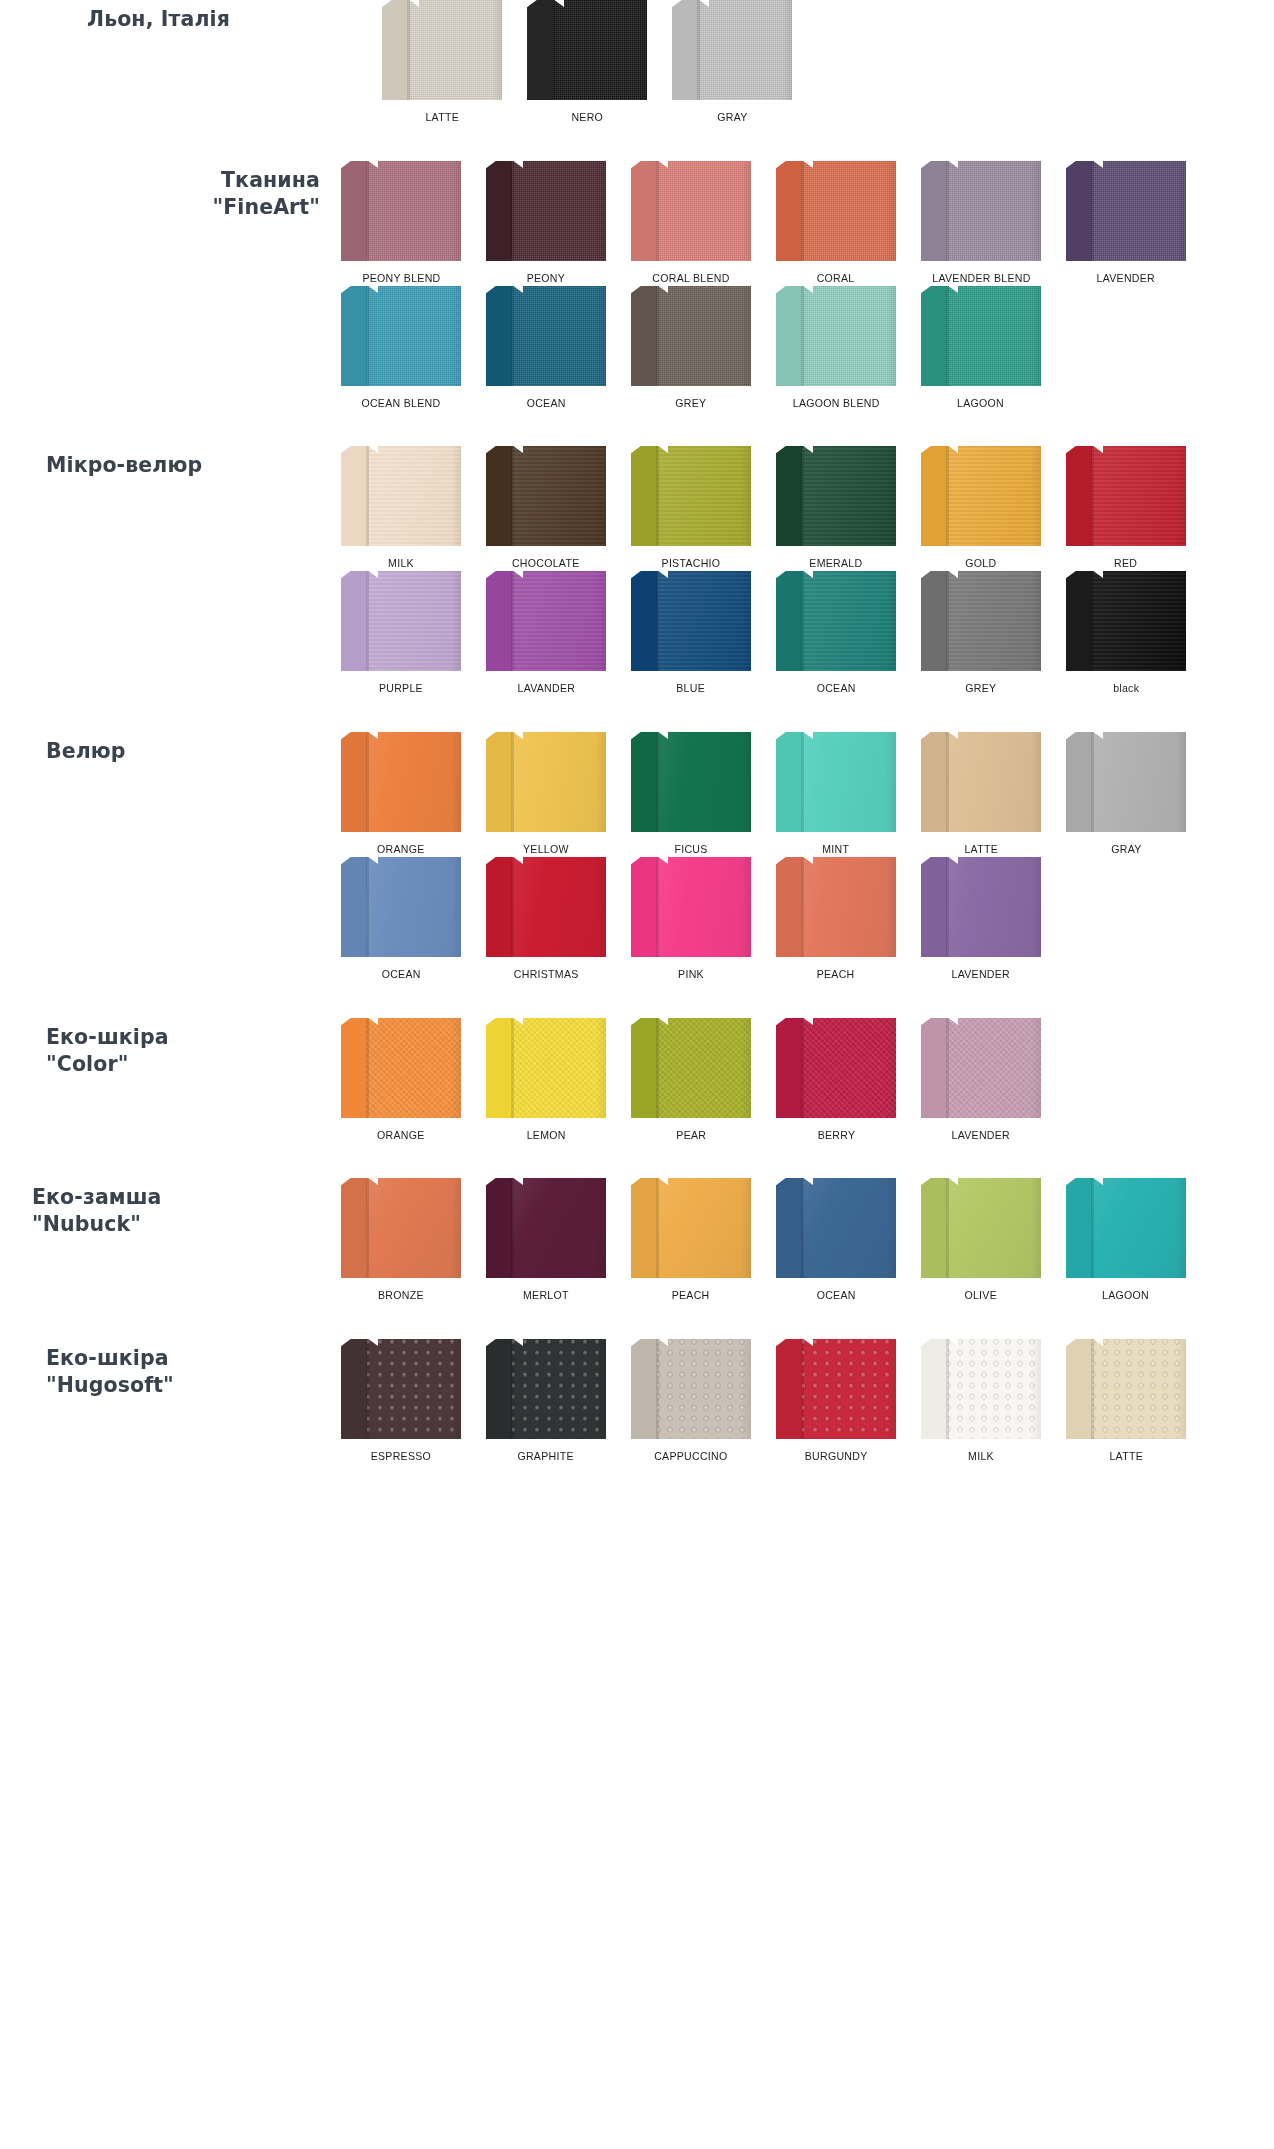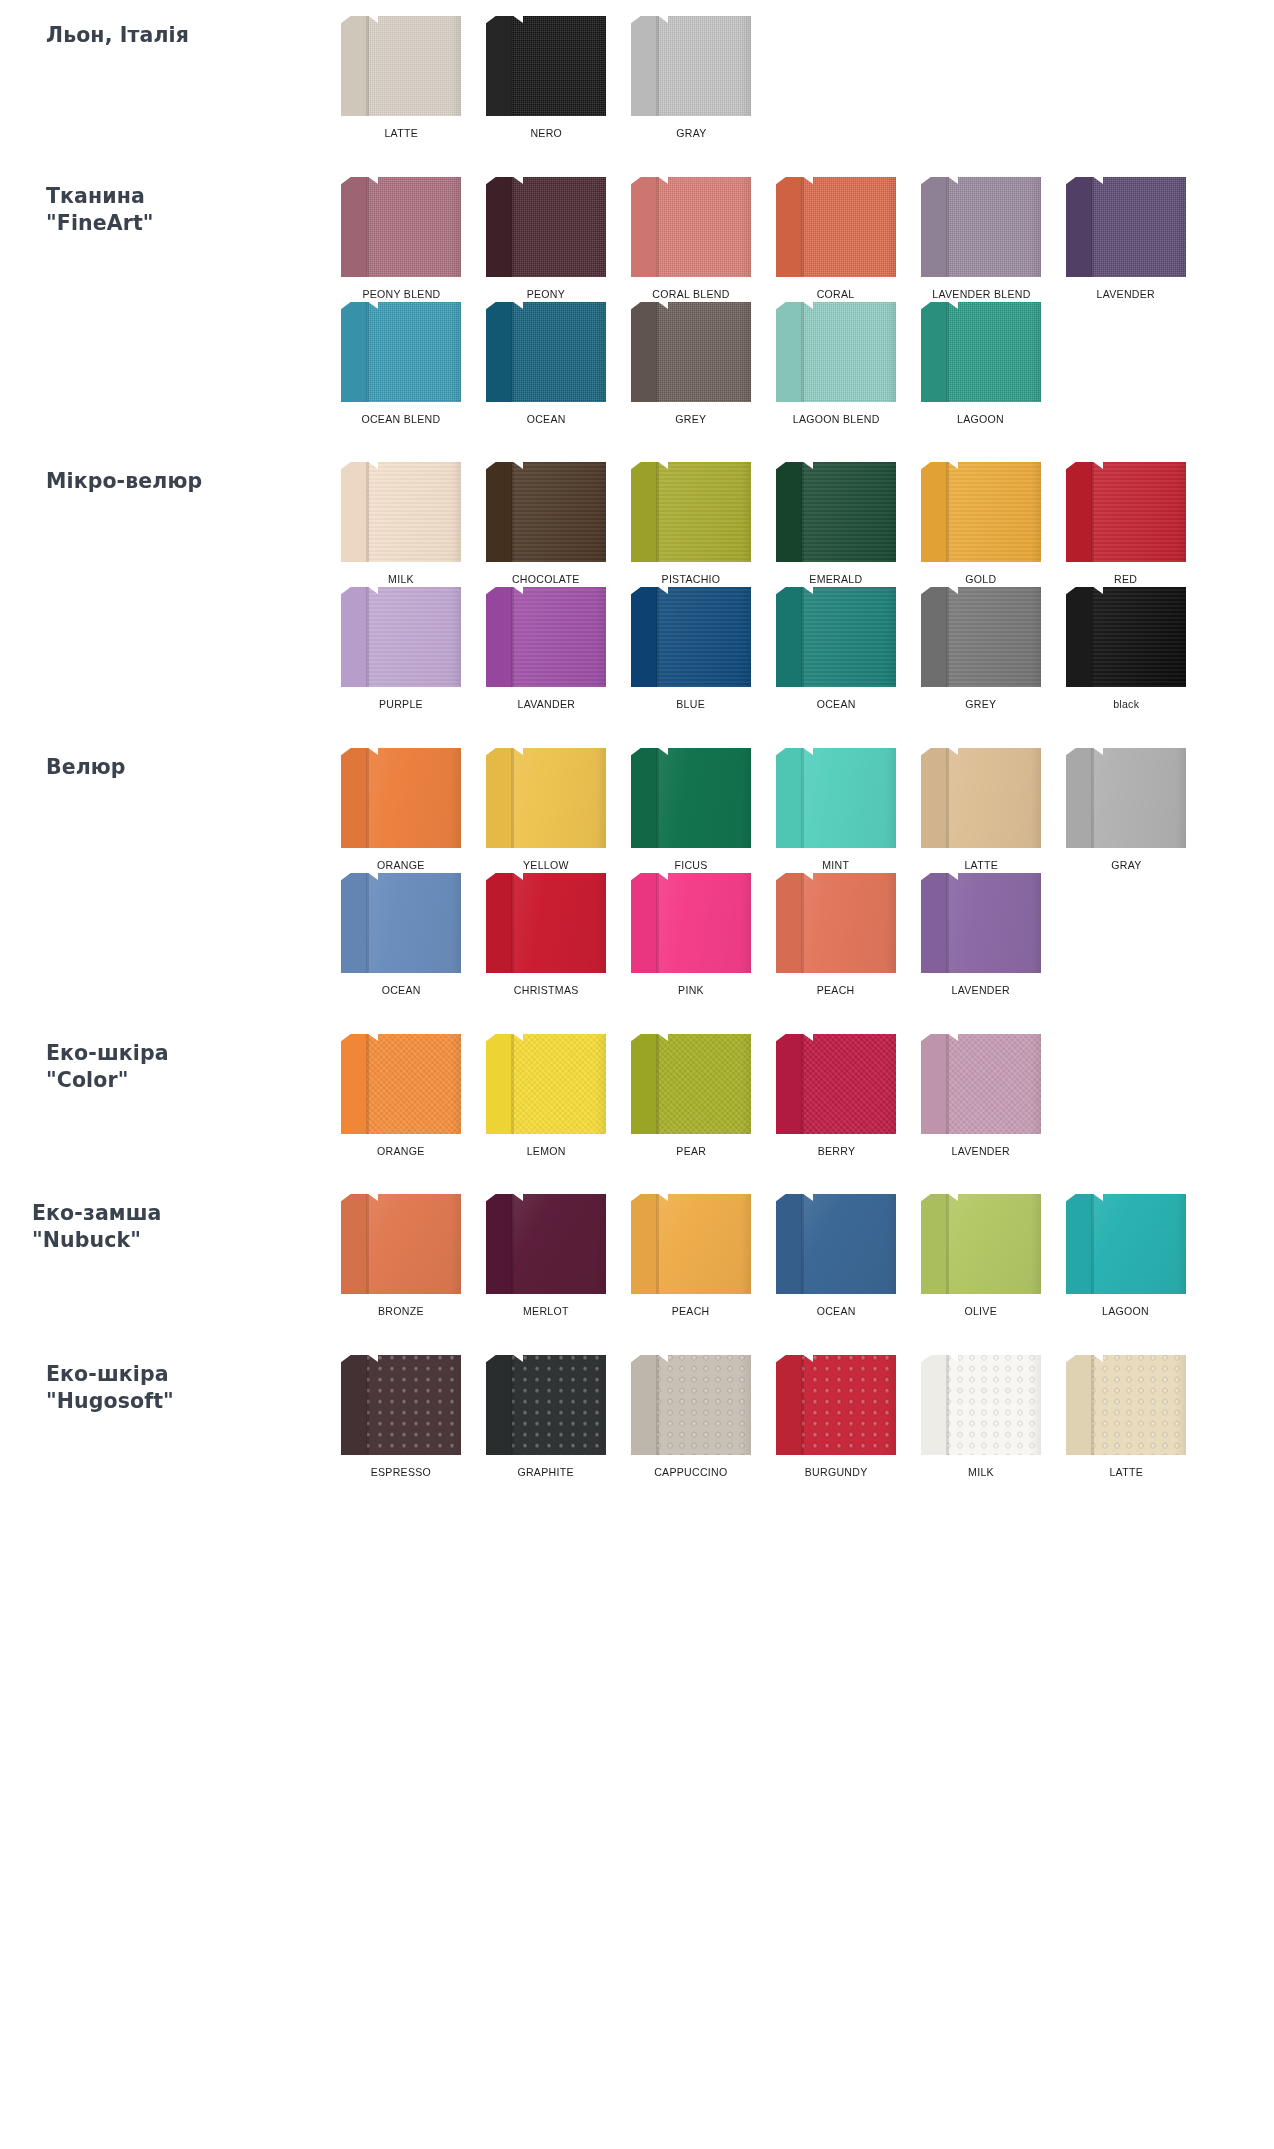--- a/index.html
+++ b/index.html
@@ -175,21 +175,21 @@
     margin-bottom: 0;
     line-height: 1.2;
     white-space: nowrap;
     transform: scaleX(0.92);
   }
 </style>
 </head>
 <body>
 
 <div class="catalog">
-    <div class="section" style="margin-top: 16px;">
+    <div class="section" style="margin-top: 0; padding-left: 41px;">
       <div class="section-head" style="padding-top: 6px;">
         <h2 class="section-title">Льон, Італія</h2>
       </div>
       <div class="section-body">
         <div class="swatch-row">
           <div class="swatch-cell">
             <div class="swatch tex-linen">
               <div class="body" style="background: rgb(217, 211, 200);"></div>
               <div class="spine" style="background: rgb(206, 199, 186);"></div>
               <div class="seam"></div>
@@ -218,21 +218,21 @@
               <div class="edge"></div>
               <div class="corner"></div>
               <div class="corner2"></div>
             </div>
             <div class="swatch-label">GRAY</div>
           </div>
         </div>
       </div>
     </div>
     <div class="section" style="margin-top: 36px;">
-      <div class="section-head" style="padding-top: 6px;">
+      <div class="section-head" style="padding-top: 6px; text-align: right;">
         <h2 class="section-title">Тканина
 "FineArt"</h2>
       </div>
       <div class="section-body">
         <div class="swatch-row">
           <div class="swatch-cell">
             <div class="swatch tex-weave">
               <div class="body" style="background: rgb(171, 112, 127);"></div>
               <div class="spine" style="background: rgb(157, 101, 116);"></div>
               <div class="seam"></div>

